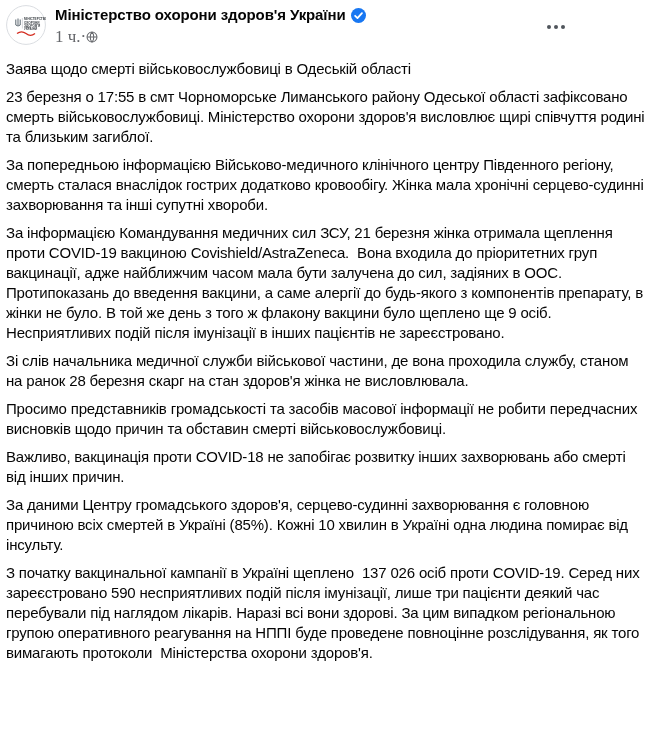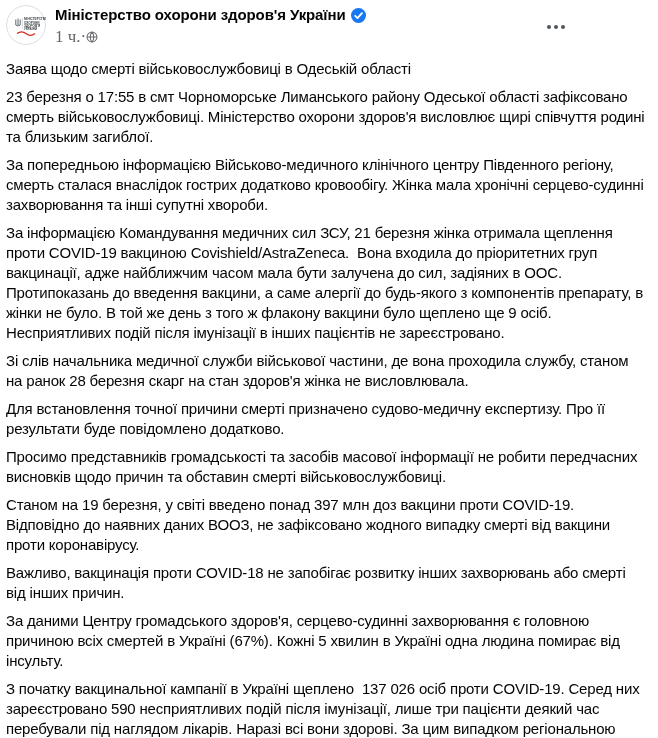--- a/index.html
+++ b/index.html
@@ -81,21 +81,19 @@
       </svg>
     </button>
   </div>
 
   <div class="post-text">
     <p>Заява щодо смерті військовослужбовиці в Одеській області</p>
     <p>23 березня о 17:55 в смт Чорноморське Лиманського району Одеської області зафіксовано смерть військовослужбовиці. Міністерство охорони здоров'я висловлює щирі співчуття родині та близьким загиблої.</p>
     <p>За попередньою інформацією Військово-медичного клінічного центру Південного регіону, смерть сталася внаслідок гострих додатково кровообігу. Жінка мала хронічні серцево-судинні захворювання та інші супутні хвороби.</p>
     <p>За інформацією Командування медичних сил ЗСУ, 21 березня жінка отримала щеплення проти COVID-19 вакциною Covishield/AstraZeneca.  Вона входила до пріоритетних груп вакцинації, адже найближчим часом мала бути залучена до сил, задіяних в ООС. Протипоказань до введення вакцини, а саме алергії до будь-якого з компонентів препарату, в жінки не було. В той же день з того ж флакону вакцини було щеплено ще 9 осіб. Несприятливих подій після імунізації в інших пацієнтів не зареєстровано.</p>
     <p>Зі слів начальника медичної служби військової частини, де вона проходила службу, станом на ранок 28 березня скарг на стан здоров'я жінка не висловлювала.</p>
-    <p>Для встановлення точної причини смерті призначено судово-медичну експертизу. Про її результати буде повідомлено додатково.</p>
     <p>Просимо представників громадськості та засобів масової інформації не робити передчасних висновків щодо причин та обставин смерті військовослужбовиці.</p>
-    <p>Станом на 19 березня, у світі введено понад 397 млн доз вакцини проти COVID-19. Відповідно до наявних даних ВООЗ, не зафіксовано жодного випадку смерті від вакцини проти коронавірусу.</p>
     <p>Важливо, вакцинація проти COVID-18 не запобігає розвитку інших захворювань або смерті від інших причин.</p>
-    <p>За даними Центру громадського здоров'я, серцево-судинні захворювання є головною причиною всіх смертей в Україні (67%). Кожні 5 хвилин в Україні одна людина помирає від інсульту.</p>
+    <p>За даними Центру громадського здоров'я, серцево-судинні захворювання є головною причиною всіх смертей в Україні (85%). Кожні 10 хвилин в Україні одна людина помирає від інсульту.</p>
     <p>З початку вакцинальної кампанії в Україні щеплено  137 026 осіб проти COVID-19. Серед них зареєстровано 590 несприятливих подій після імунізації, лише три пацієнти деякий час перебували під наглядом лікарів. Наразі всі вони здорові. За цим випадком регіональною групою оперативного реагування на НППІ буде проведене повноцінне розслідування, як того вимагають протоколи  Міністерства охорони здоров'я.</p>
   </div>
 
 </div>
 
 </body></html>

